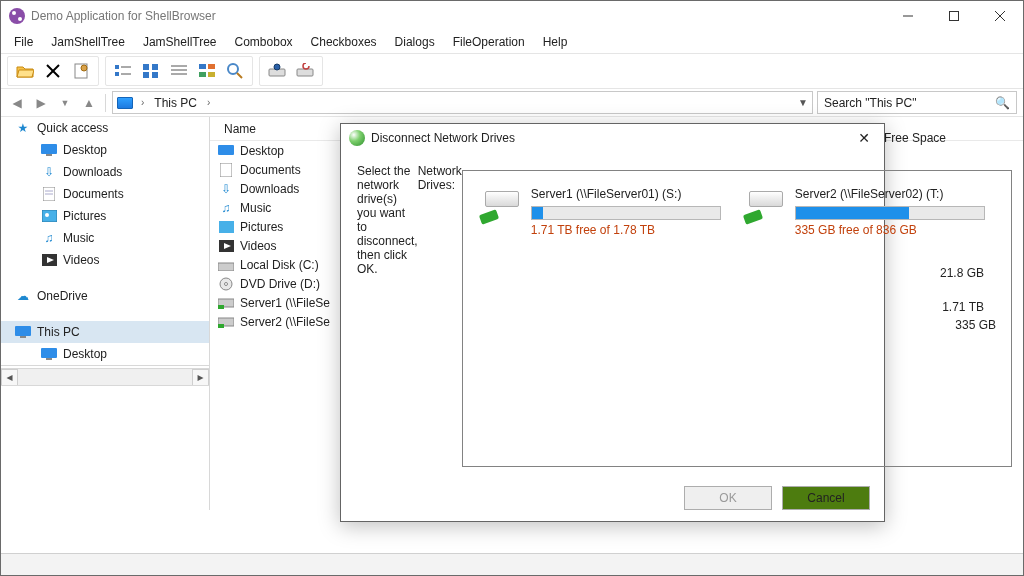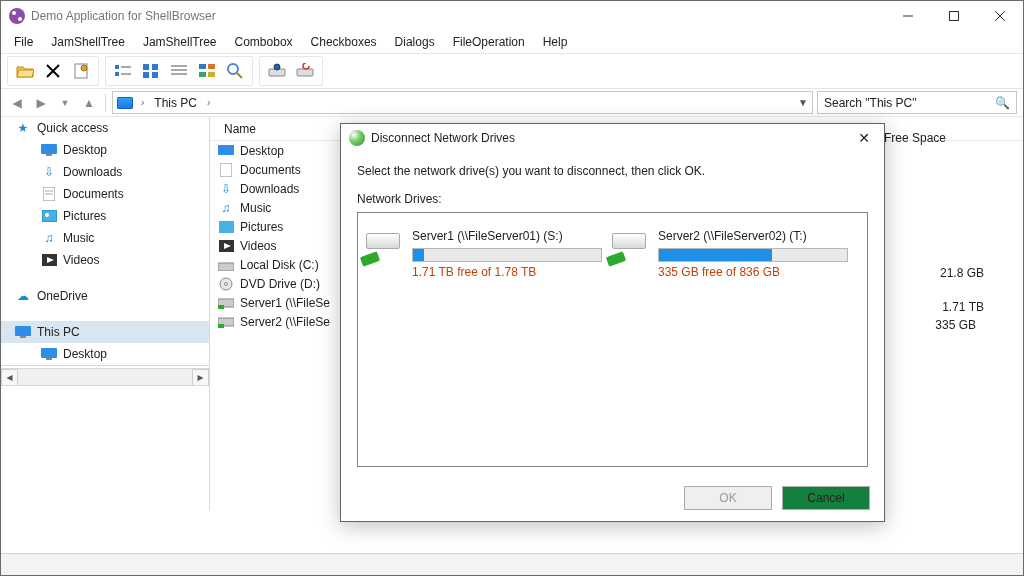--- a/index.html
+++ b/index.html
@@ -42,32 +42,32 @@
 .list-head .col{padding:0 6px}
 .list{flex:1;overflow:auto}
 .lrow{display:flex;align-items:center;height:19px;padding:0 8px;gap:6px}
 .licon{width:16px;height:16px;display:flex;align-items:center;justify-content:center}
 .statusbar{height:22px;border-top:1px solid #d0d0d0;margin-top:auto;background:#f3f3f3}
 
 .dialog{position:absolute;left:340px;top:123px;width:545px;height:399px;background:#fff;border:1px solid #646464;box-shadow:0 4px 20px rgba(0,0,0,.25);display:flex;flex-direction:column}
 .dlg-title{height:28px;display:flex;align-items:center;padding:0 8px;gap:6px}
 .dlg-title .dicon{width:16px;height:16px;border-radius:8px;background:radial-gradient(circle at 30% 30%,#fff,#7dcf6d 40%,#2a8d2a)}
 .dlg-title .x{margin-left:auto;width:24px;height:20px;display:flex;align-items:center;justify-content:center;font-size:14px}
-.dlg-body{flex:1;padding:12px 16px 8px;display:flex;flex-direction:column}
-.drive-box{flex:1;border:1px solid #828282;margin-top:6px;padding:16px 8px;display:flex;gap:6px;align-items:flex-start}
+.dlg-body{flex:1;padding:12px 16px 8px;display:flex;flex-direction:row}
+.drive-box{flex:1;border:1px solid #828282;margin-top:6px;padding:16px 22px;display:flex;gap:24px;align-items:flex-start}
 .drive{display:flex;gap:10px;width:240px}
 .dicon-big{width:36px;height:28px;position:relative;margin-top:4px}
 .dicon-big .box{width:34px;height:16px;background:linear-gradient(#fff,#d9d9d9);border:1px solid #aaa;border-radius:2px}
 .dicon-big .cbl{position:absolute;left:-5px;bottom:-3px;width:18px;height:10px;background:#2fa82f;border-radius:2px;transform:rotate(-20deg)}
 .dlabel{line-height:15px}
 .bar{width:190px;height:14px;border:1px solid #b7b7b7;background:#e9e9e9;margin:4px 0 3px;position:relative}
 .bar .fill{position:absolute;left:0;top:0;bottom:0;background:#1e90ea}
 .free{color:#c2410c}
 .dlg-foot{height:46px;display:flex;align-items:center;justify-content:flex-end;gap:10px;padding:0 14px}
-.btn{width:88px;height:24px;border:1px solid #adadad;background:#15803d;display:flex;align-items:center;justify-content:center}
+.btn{width:88px;height:24px;border:1px solid #adadad;background:#4d7c0f;display:flex;align-items:center;justify-content:center}
 .btn.disabled{color:#9a9a9a;background:#efefef}
 
 svg{display:block}
 </style>
 </head>
 <body>
 
 <div class="window">
   <div class="titlebar">
     <div class="app-icon"></div>
@@ -367,21 +367,21 @@
       </div>
     </div>
   </div>
 
   <div class="statusbar"></div>
 </div>
 
 <div style="position:absolute;left:884px;top:131px">Free Space</div>
 <div style="position:absolute;right:40px;top:266px;">21.8 GB</div>
 <div style="position:absolute;right:40px;top:300px;text-align:right">1.71 TB</div>
-<div style="position:absolute;right:48px;top:318px;text-align:right">335 GB</div>
+<div style="position:absolute;right:28px;top:318px;text-align:right">335 GB</div>
 
 <div class="dialog">
   <div class="dlg-title">
     <div class="dicon"></div>
     <div>Disconnect Network Drives</div>
     <div class="x">✕</div>
   </div>
   <div class="dlg-body">
     <div style="margin-bottom:14px">Select the network drive(s) you want to disconnect, then click OK.</div>
     <div>Network Drives:</div>

